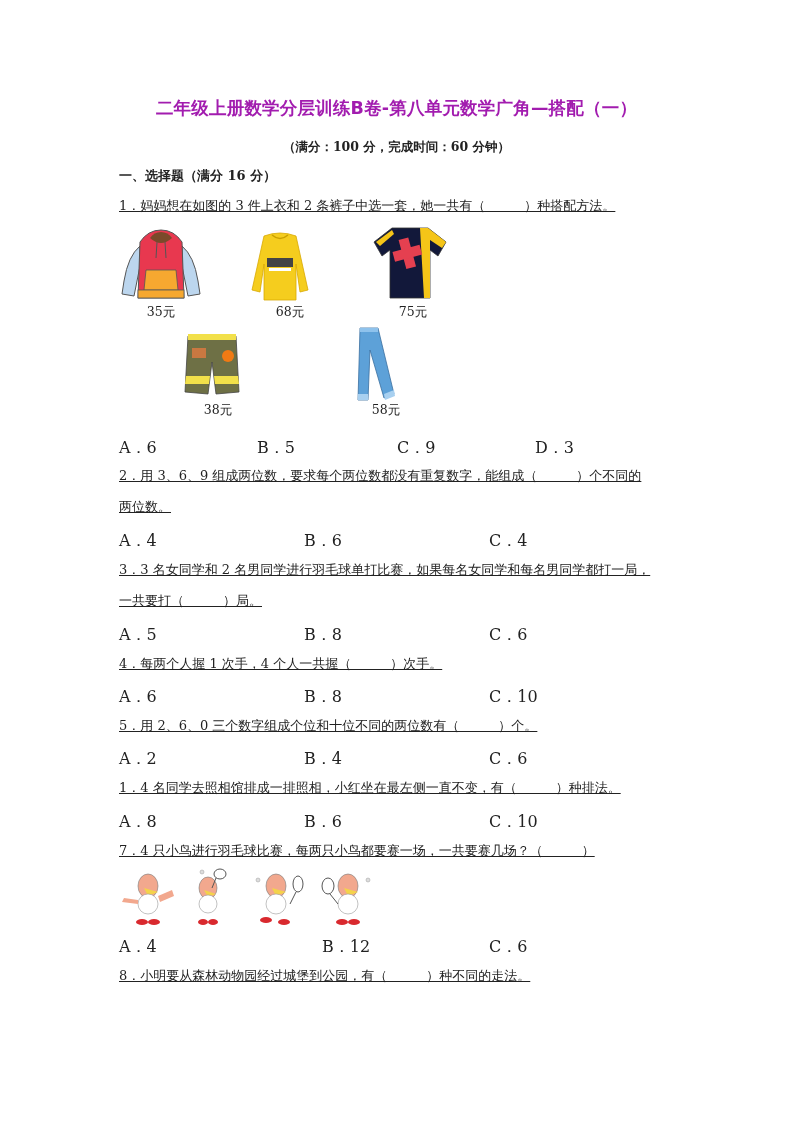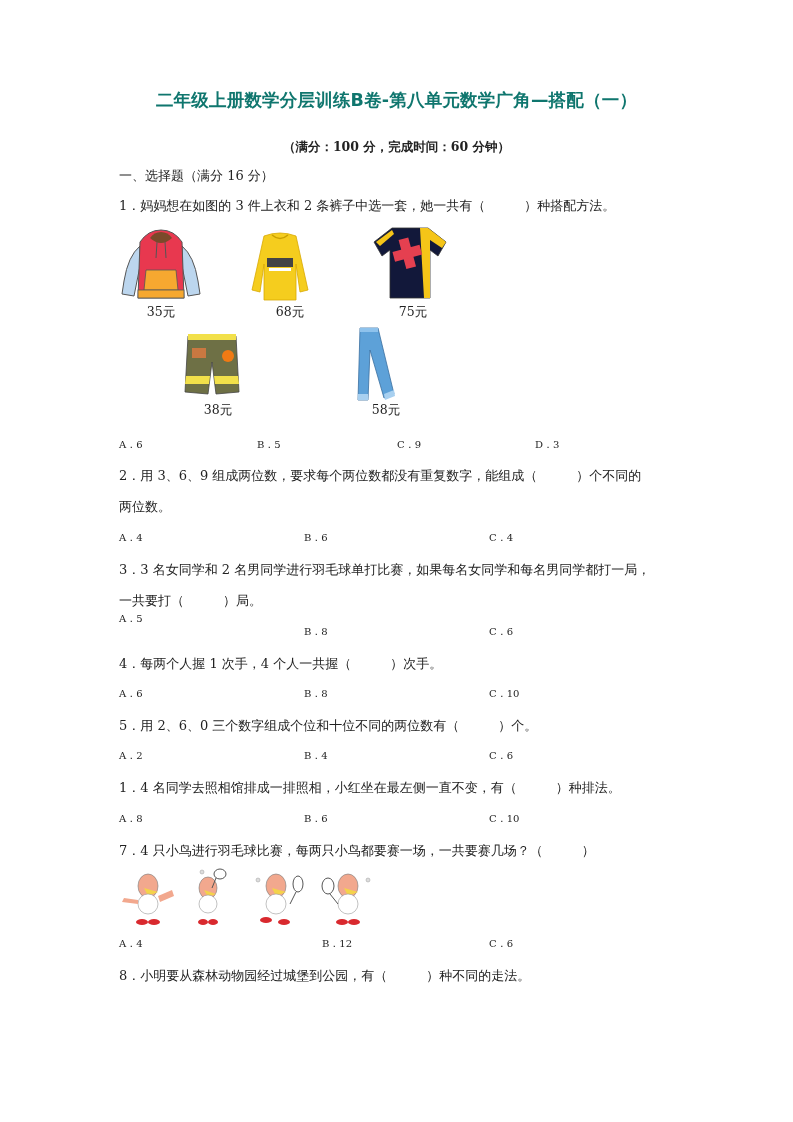--- a/index.html
+++ b/index.html
@@ -1,26 +1,26 @@
 <!DOCTYPE html>
 <html><head>
 <meta charset="utf-8">
 <style>
   html, body { margin: 0; padding: 0; background: #ffffff; }
   body { width: 793px; height: 1122px; position: relative; overflow: hidden;
          font-family: "DejaVu Serif", "Liberation Serif", serif; color: #222; }
   .abs { position: absolute; }
-  .title { left: 0; width: 793px; top: 88px; text-align: center; color: #0f766e;
+  .title { left: 0; width: 793px; top: 96px; text-align: center; color: #a21caf;
            font-family: "DejaVu Sans", "Liberation Sans", sans-serif; font-weight: bold;
            font-size: 17.5px; letter-spacing: 0.2px; }
   .subtitle { left: 0; width: 793px; top: 139px; text-align: center; font-weight: bold;
               font-size: 12.5px; font-family: "DejaVu Serif", serif; }
-  .section { left: 119px; top: 167px; font-weight: normal; font-size: 13px; }
-  .q { left: 119px; font-size: 13px; line-height: 16px; white-space: nowrap; }
-  .opt { font-size: 10px; white-space: nowrap; }
+  .section { left: 119px; top: 167px; font-weight: bold; font-size: 13px; }
+  .q { left: 119px; font-size: 13px; line-height: 16px; white-space: nowrap; text-decoration: underline; }
+  .opt { font-size: 16px; white-space: nowrap; }
   .price { font-size: 12.5px; text-align: center; width: 60px; }
   svg { display: block; }
 </style>
 </head>
 <body>
 
 <div>
 
   <div class="abs title">二年级上册数学分层训练B卷-第八单元数学广角—搭配（一）</div>
   <div class="abs subtitle">（满分：100 分，完成时间：60 分钟）</div>
@@ -93,21 +93,21 @@
   <div class="abs opt" style="left:535px;top:438px">D．3</div>
 
   <div class="abs q" style="top:468px">2．用 3、6、9 组成两位数，要求每个两位数都没有重复数字，能组成（　　　）个不同的</div>
   <div class="abs q" style="top:499px">两位数。</div>
   <div class="abs opt" style="left:119px;top:531px">A．4</div>
   <div class="abs opt" style="left:304px;top:531px">B．6</div>
   <div class="abs opt" style="left:489px;top:531px">C．4</div>
 
   <div class="abs q" style="top:562px">3．3 名女同学和 2 名男同学进行羽毛球单打比赛，如果每名女同学和每名男同学都打一局，</div>
   <div class="abs q" style="top:593px">一共要打（　　　）局。</div>
-  <div class="abs opt" style="left:119px;top:612px">A．5</div>
+  <div class="abs opt" style="left:119px;top:625px">A．5</div>
   <div class="abs opt" style="left:304px;top:625px">B．8</div>
   <div class="abs opt" style="left:489px;top:625px">C．6</div>
 
   <div class="abs q" style="top:656px">4．每两个人握 1 次手，4 个人一共握（　　　）次手。</div>
   <div class="abs opt" style="left:119px;top:687px">A．6</div>
   <div class="abs opt" style="left:304px;top:687px">B．8</div>
   <div class="abs opt" style="left:489px;top:687px">C．10</div>
 
   <div class="abs q" style="top:718px">5．用 2、6、0 三个数字组成个位和十位不同的两位数有（　　　）个。</div>
   <div class="abs opt" style="left:119px;top:749px">A．2</div>

